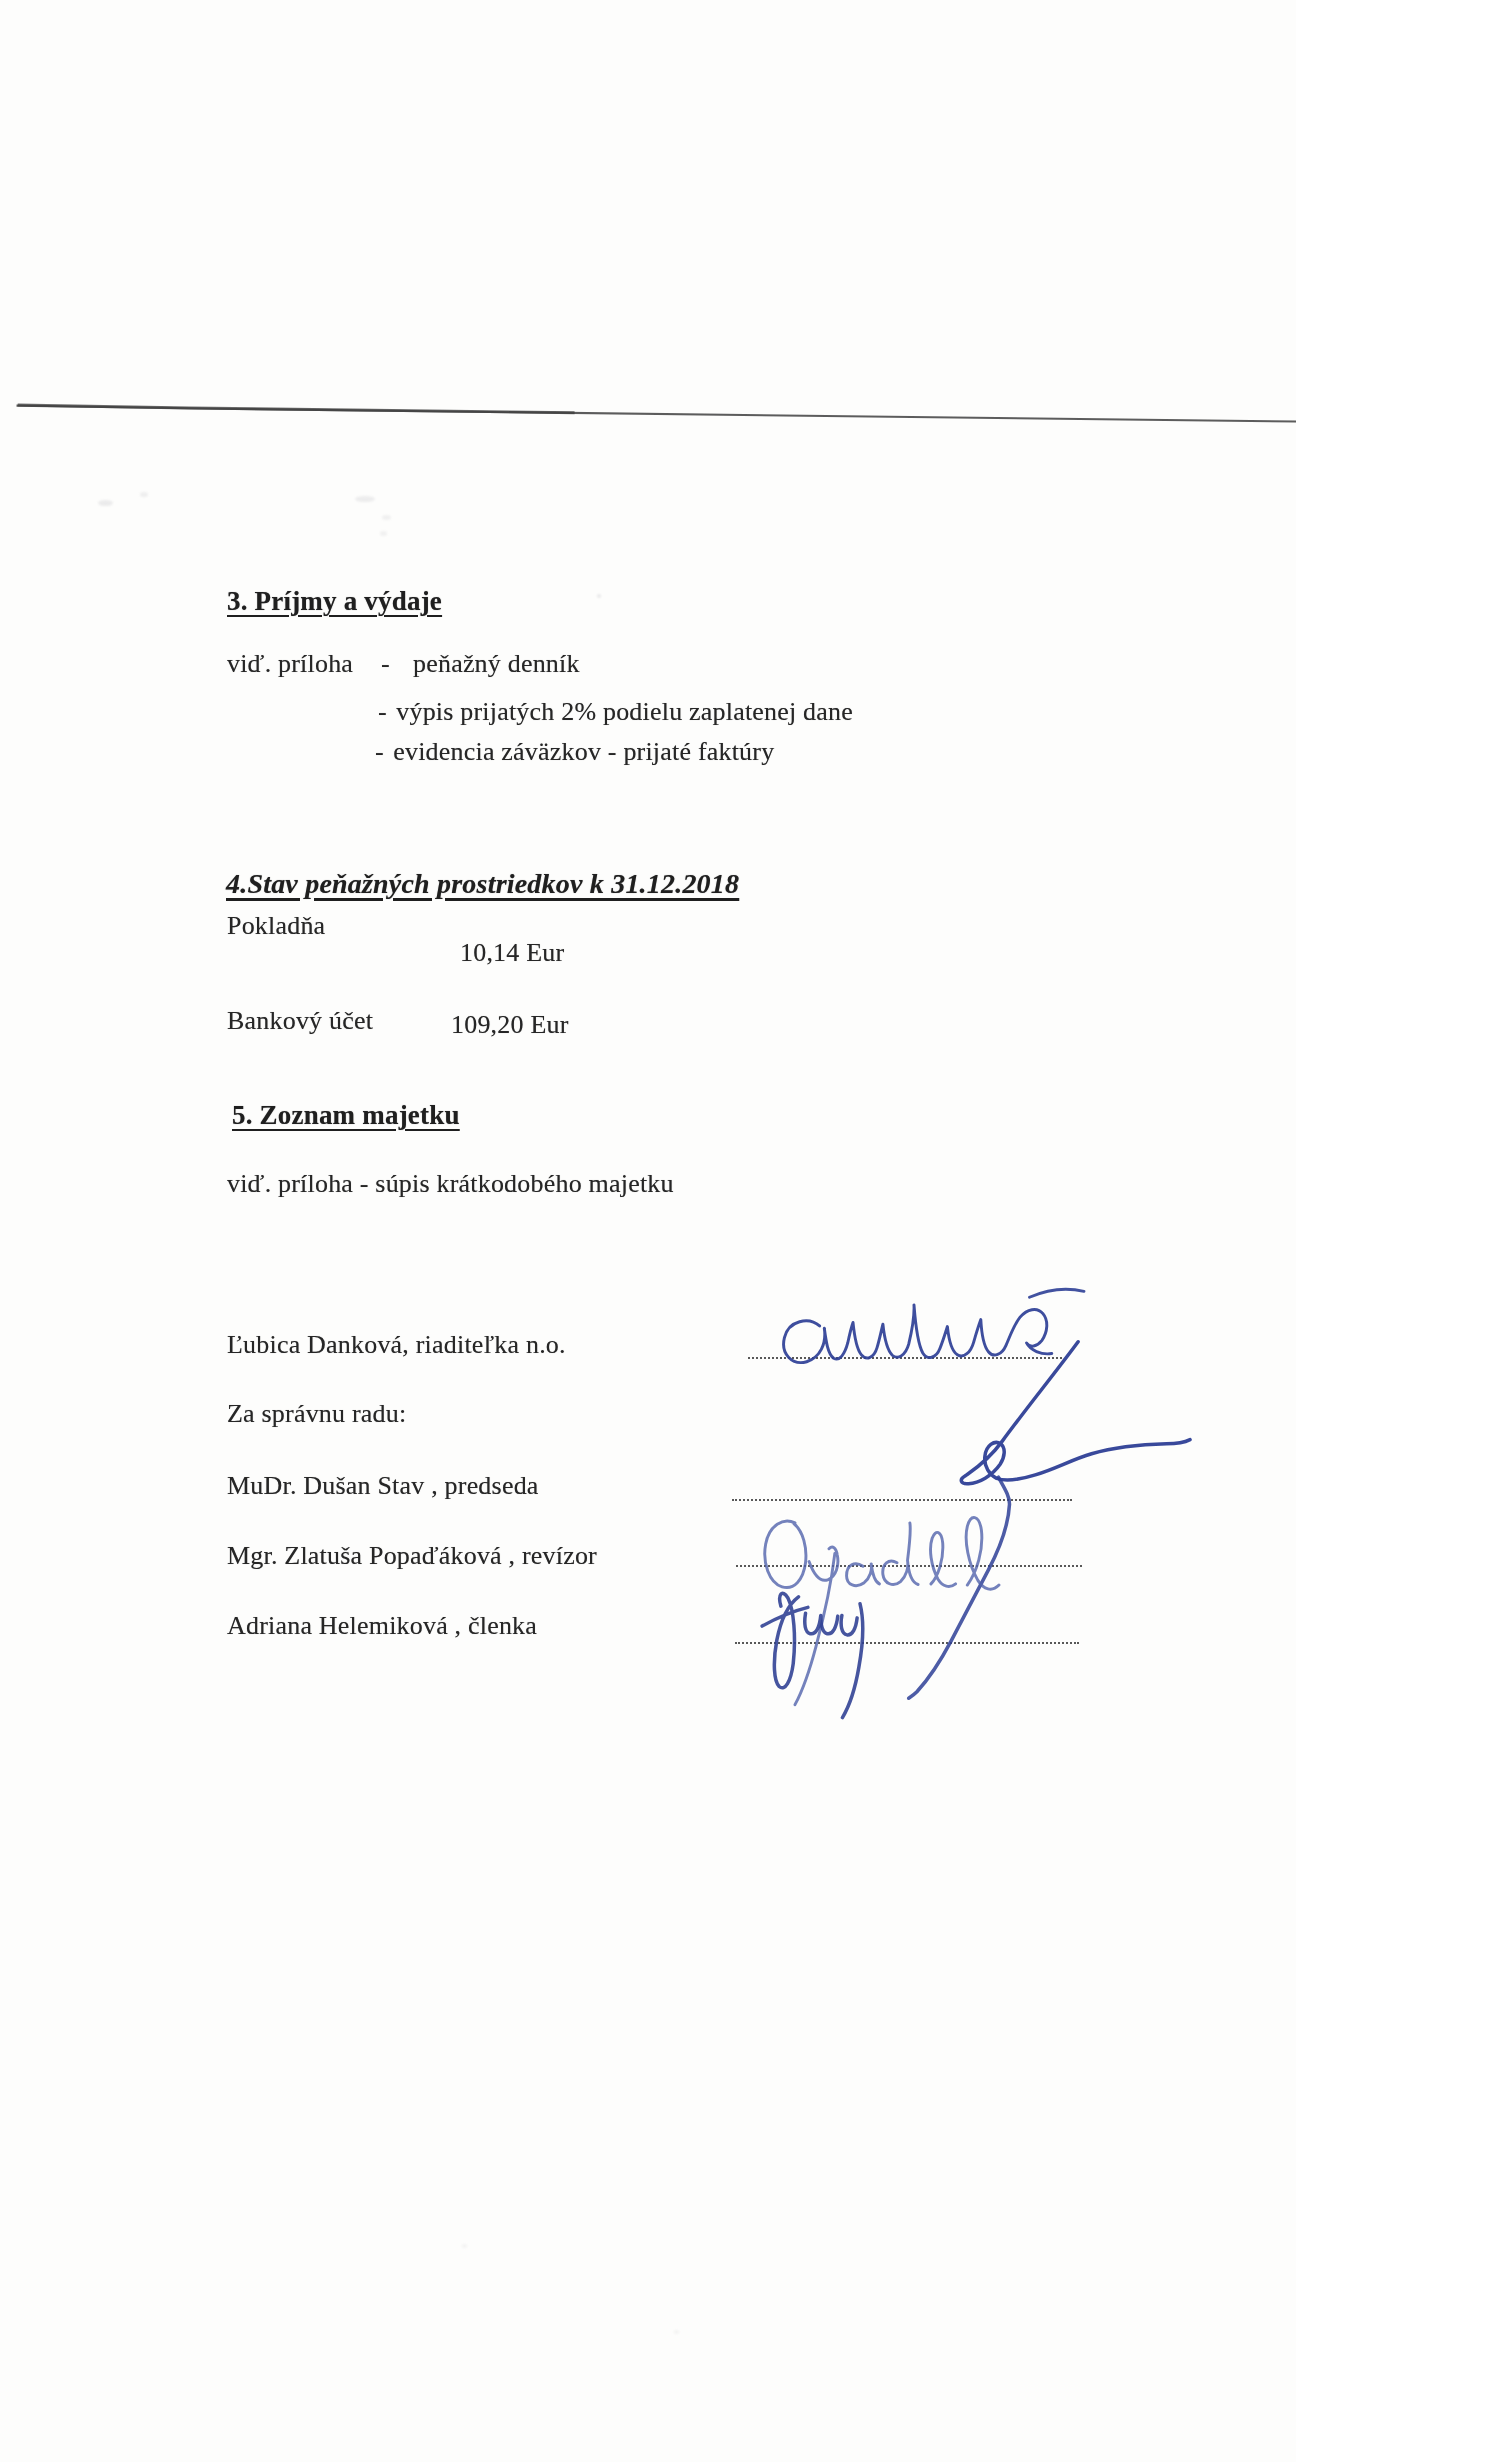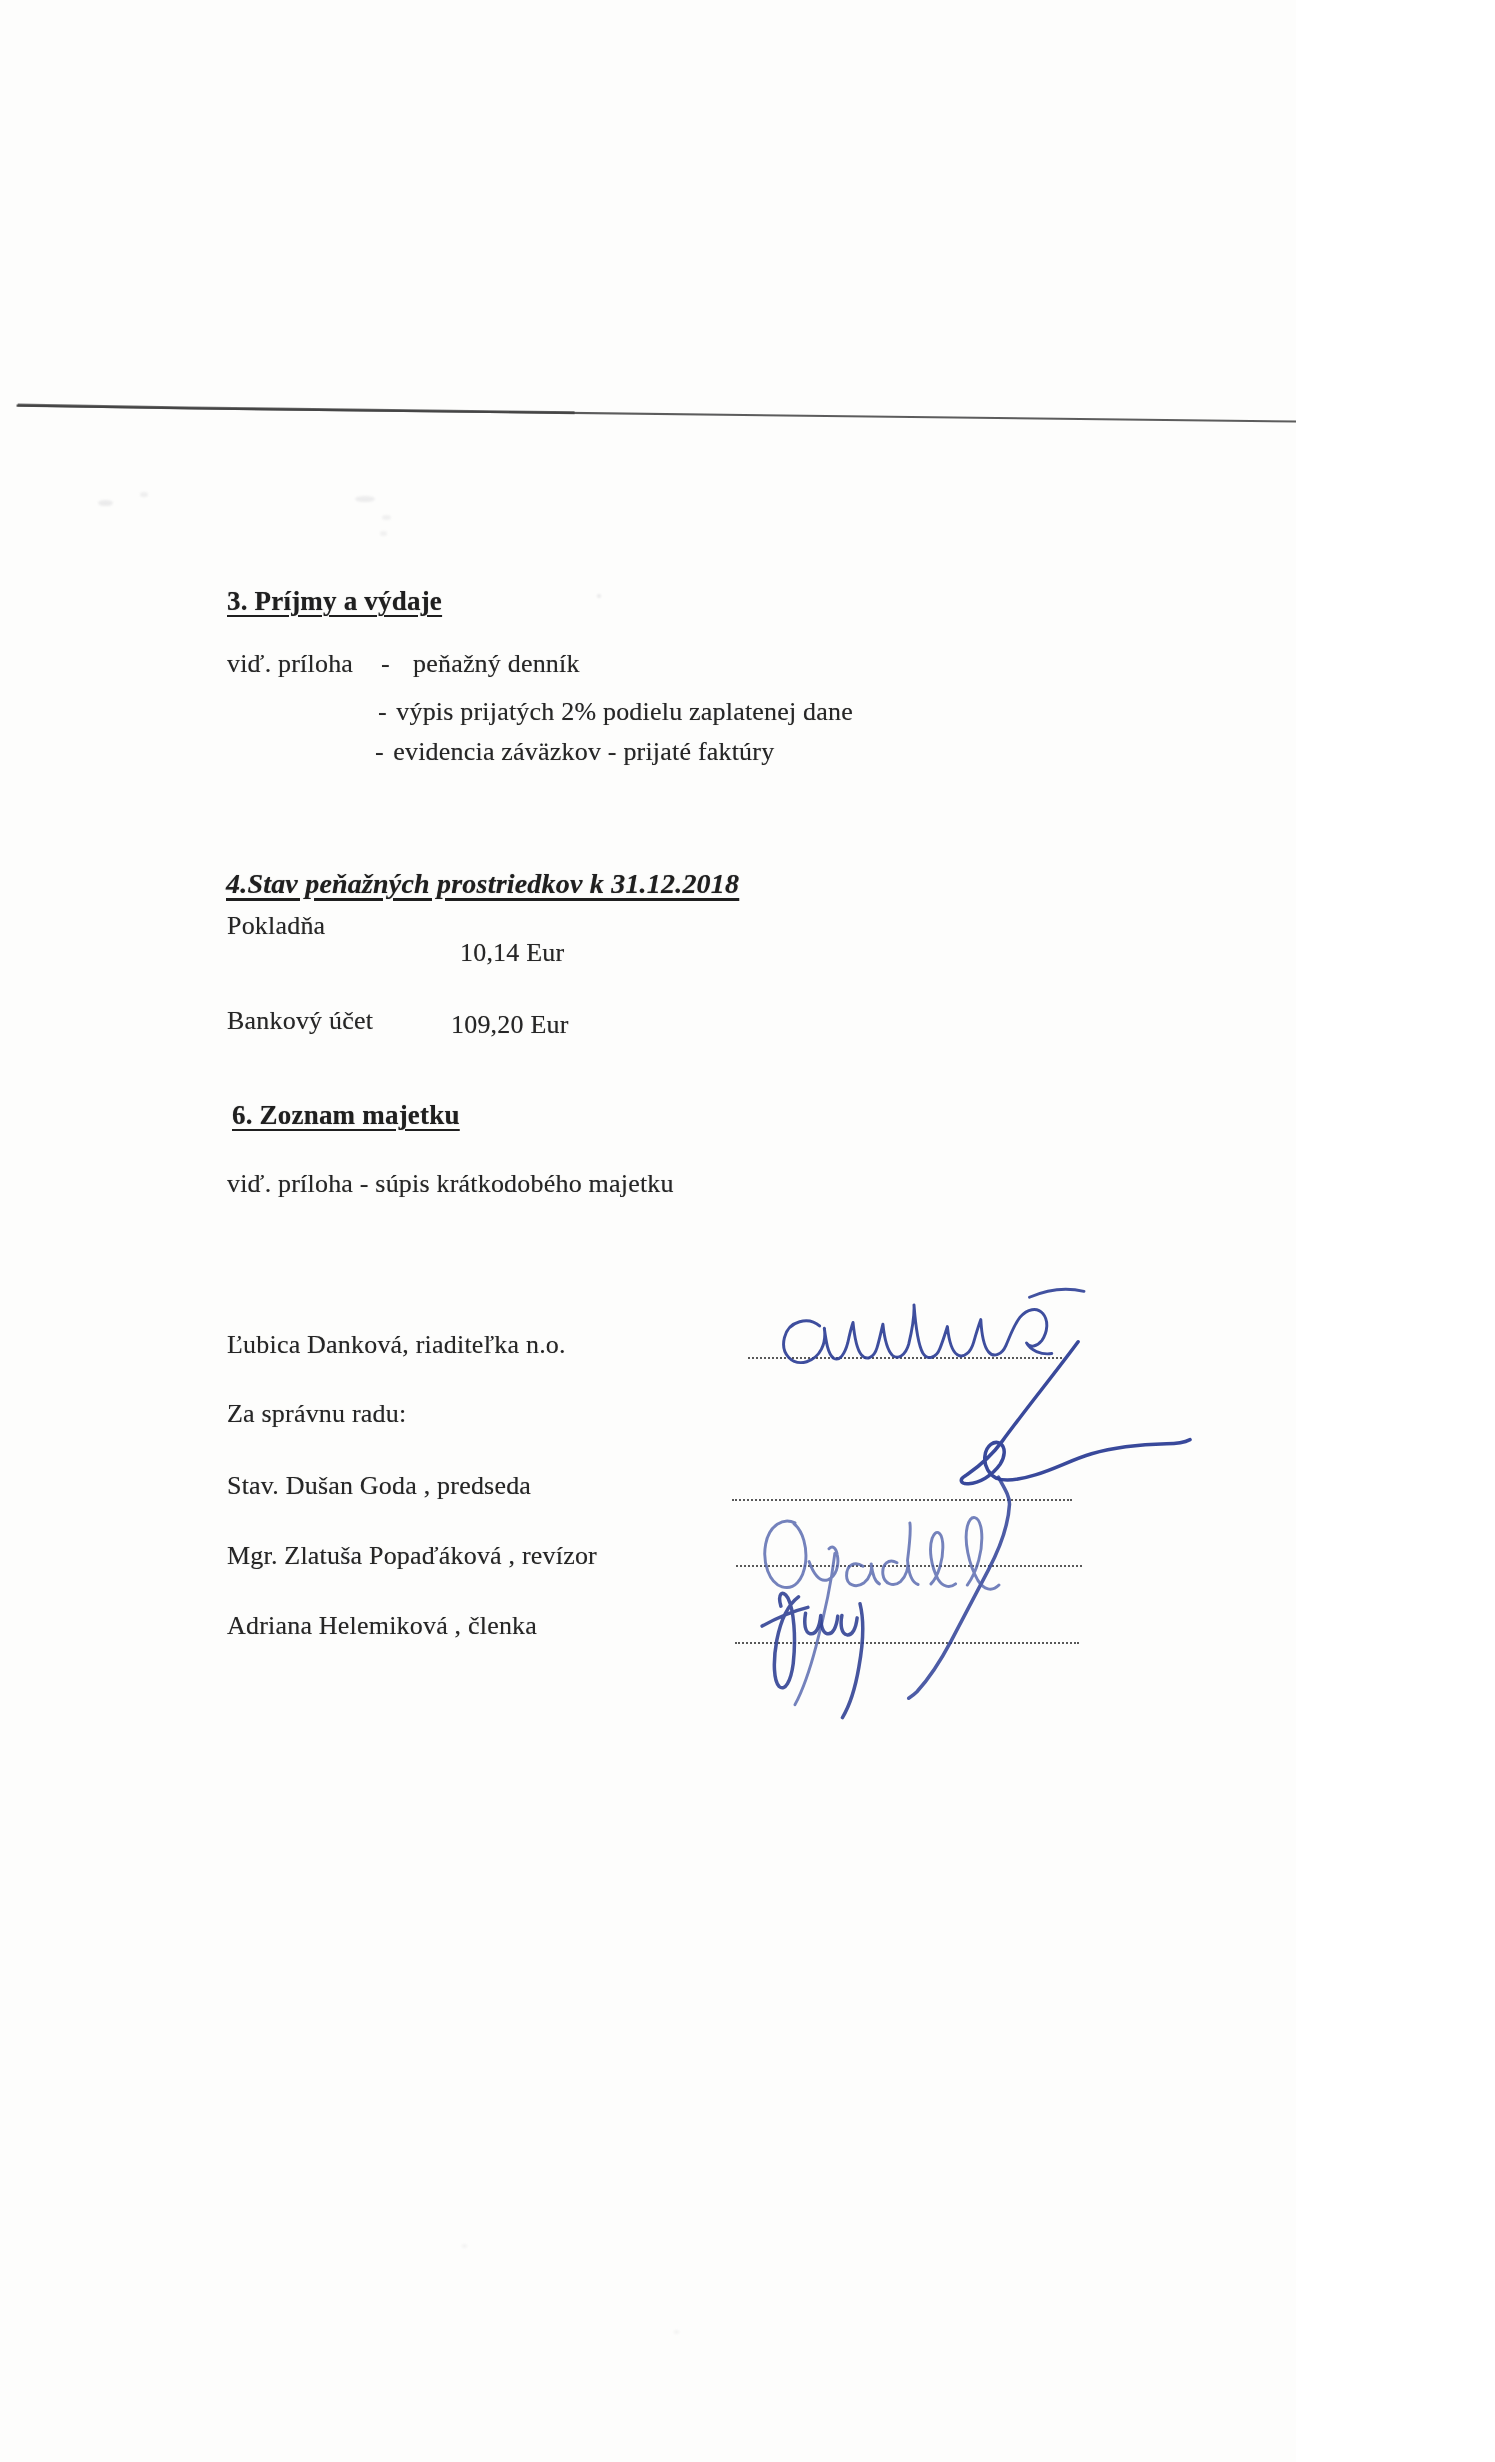--- a/index.html
+++ b/index.html
@@ -85,26 +85,26 @@
   </div>
 
   <div class="txt heading heading4" style="left:226px;top:869px;">4.Stav peňažných prostriedkov k 31.12.2018</div>
 
   <div class="txt" style="left:227px;top:912px;">Pokladňa</div>
   <div class="txt" style="left:460px;top:939px;">10,14 Eur</div>
 
   <div class="txt" style="left:227px;top:1007px;">Bankový účet</div>
   <div class="txt" style="left:451px;top:1011px;">109,20 Eur</div>
 
-  <div class="txt heading" style="left:232px;top:1101px;">6. Zoznam majetku</div>
+  <div class="txt heading" style="left:232px;top:1101px;">5. Zoznam majetku</div>
   <div class="txt" style="left:227px;top:1170px;">viď. príloha - súpis krátkodobého majetku</div>
 
   <div class="txt" style="left:227px;top:1331px;">Ľubica Danková, riaditeľka n.o.</div>
   <div class="txt" style="left:227px;top:1400px;">Za správnu radu:</div>
-  <div class="txt" style="left:227px;top:1472px;">Stav.  Dušan Goda , predseda</div>
+  <div class="txt" style="left:227px;top:1472px;">MuDr.  Dušan Stav , predseda</div>
   <div class="txt" style="left:227px;top:1542px;">Mgr. Zlatuša Popaďáková , revízor</div>
   <div class="txt" style="left:227px;top:1612px;">Adriana Helemiková , členka</div>
 
   <div class="dots" style="left:748px;top:1357px;width:314px;"></div>
   <div class="dots" style="left:732px;top:1499px;width:340px;"></div>
   <div class="dots" style="left:736px;top:1565px;width:346px;"></div>
   <div class="dots" style="left:735px;top:1642px;width:344px;"></div>
 
   <svg class="svg-overlay" width="1495" height="2462" viewBox="0 0 2550 4200">
 

